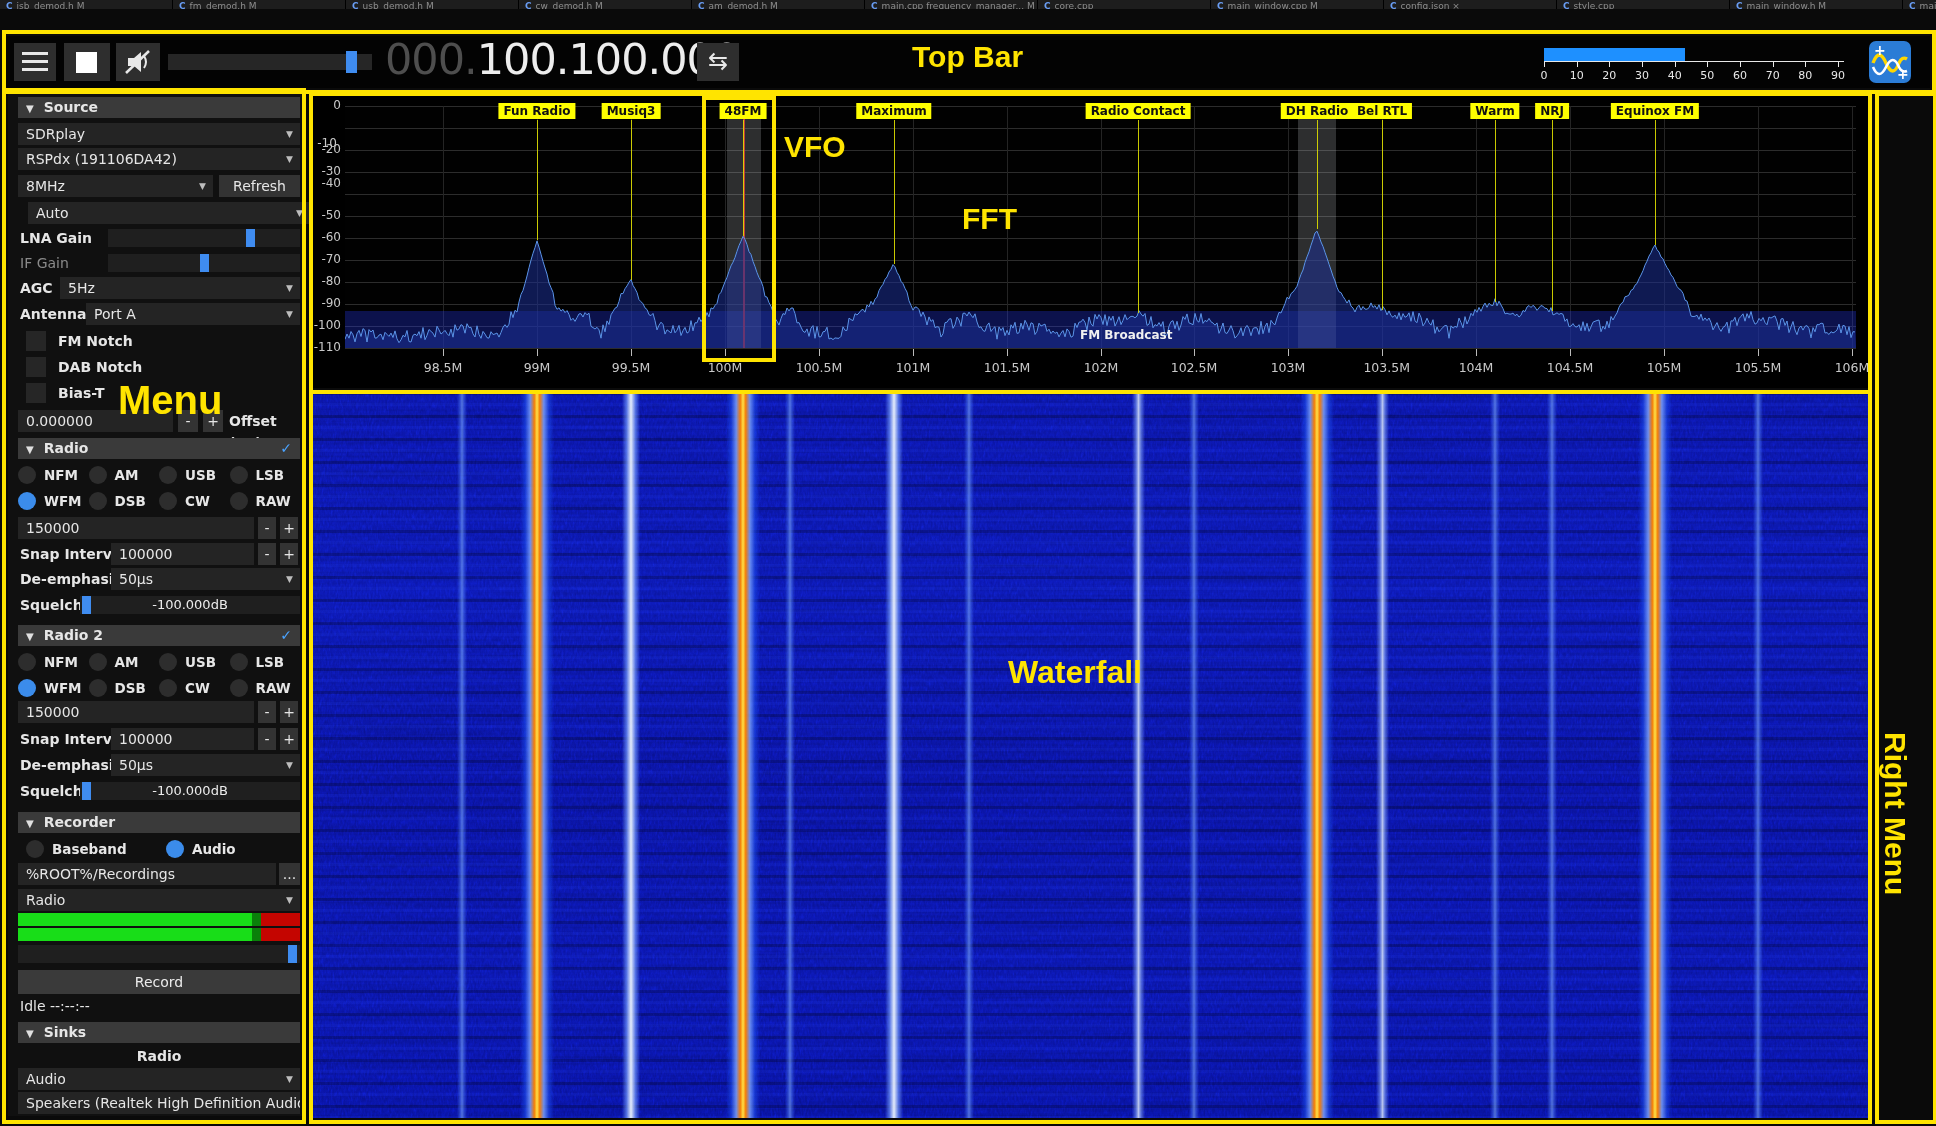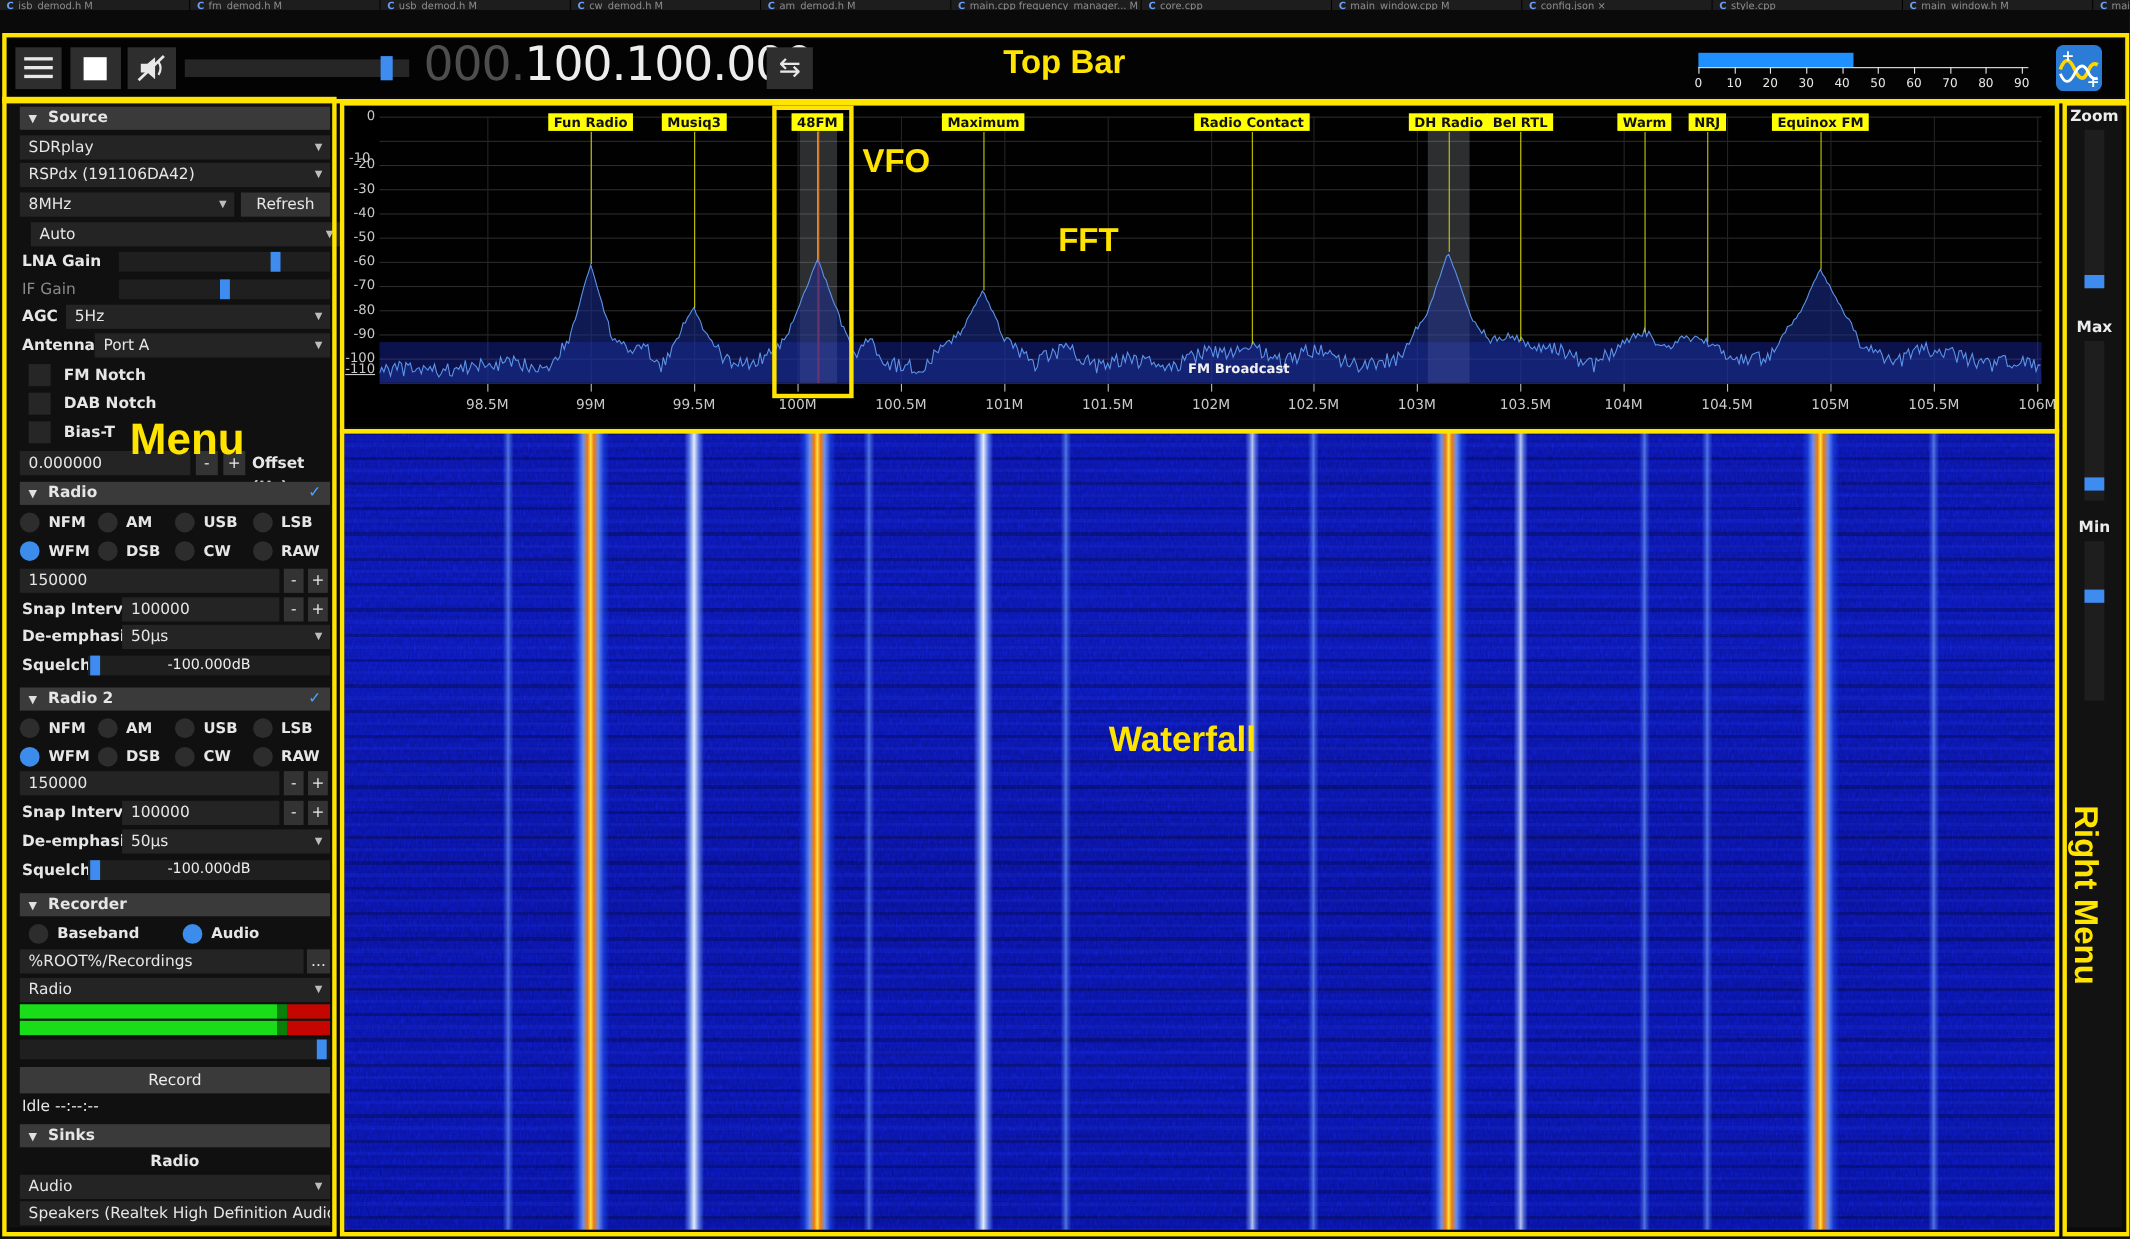--- a/index.html
+++ b/index.html
@@ -341,28 +341,28 @@
     <div class="combo" style="left:10px;top:975px;width:282px"><span class="ctext">Audio</span><span class="arrow">▼</span></div>
     <div class="combo" style="left:10px;top:999px;width:282px;overflow:hidden;white-space:nowrap"><span class="ctext">Speakers (Realtek High Definition Audio)</span></div>
   </div>
 
   <div id="fft-panel" class="abs">
     <div id="fft-ylabels">
         <div class="ylab" style="top: 2px;">0</div>
         <div class="ylab" style="top: 40px; text-align: center;">-10</div>
         <div class="ylab" style="top: 46px;">-20</div>
         <div class="ylab" style="top: 68px;">-30</div>
-        <div class="ylab" style="top: 90px;">-40</div>
+        <div class="ylab" style="top: 80px;">-40</div>
         <div class="ylab" style="top: 112px;">-50</div>
         <div class="ylab" style="top: 134px;">-60</div>
         <div class="ylab" style="top: 156px;">-70</div>
         <div class="ylab" style="top: 178px;">-80</div>
         <div class="ylab" style="top: 200px;">-90</div>
         <div class="ylab" style="top: 222px;">-100</div>
-        <div class="ylab" style="top: 232px; text-decoration: underline;">-110</div>
+        <div class="ylab" style="top: 244px;">-110</div>
       </div>
     <div id="fft-plot">
       <div id="fft-grid">
           <div class="hgrid" style="top: 0px;"></div>
           <div class="hgrid" style="top: 22px;"></div>
           <div class="hgrid" style="top: 44px;"></div>
           <div class="hgrid" style="top: 66px;"></div>
           <div class="hgrid" style="top: 88px;"></div>
           <div class="hgrid" style="top: 110px;"></div>
           <div class="hgrid" style="top: 132px;"></div>
@@ -484,34 +484,20 @@
         <div class="streak faint" style="left: 876px; width: 10px;"></div>
         <div class="streak hot" style="left: 987px; width: 34px;"></div>
         <div class="streak medium" style="left: 1063px; width: 13px;"></div>
         <div class="streak faint" style="left: 1177px; width: 10px;"></div>
         <div class="streak faint" style="left: 1234px; width: 10px;"></div>
         <div class="streak hot" style="left: 1325px; width: 34px;"></div>
         <div class="streak faint" style="left: 1440px; width: 10px;"></div>
       </div>
   </div>
 
-  <div id="right-menu" class="abs">
-    <div class="r-label" style="top:2px">Zoom</div>
-    <div class="vslider" style="top:22px;height:145px">
-        <span class="vhandle" style="top:132px"></span>
-      </div>
-    <div class="r-label" style="top:194px">Max</div>
-    <div class="vslider" style="top:214px;height:145px">
-        <span class="vhandle" style="top:124px"></span>
-      </div>
-    <div class="r-label" style="top:376px">Min</div>
-    <div class="vslider" style="top:396px;height:145px">
-        <span class="vhandle" style="top:44px"></span>
-      </div>
-  </div>
 
   <div class="anno-box" style="left:2px;top:30px;width:1926px;height:56px"></div>
   <div class="anno-box" style="left:2px;top:88px;width:296px;height:1028px"></div>
   <div class="anno-box" style="left:309px;top:92px;width:1555px;height:294px"></div>
   <div class="anno-box" style="left:702px;top:96px;width:66px;height:258px"></div>
   <div class="anno-box" style="left:309px;top:390px;width:1555px;height:726px"></div>
   <div class="anno-box" style="left:1875px;top:92px;width:54px;height:1024px"></div>
   <div class="anno-label" style="left:912px;top:40px;font-size:30px">Top Bar</div>
   <div class="anno-label" style="left:118px;top:378px;font-size:40px">Menu</div>
   <div class="anno-label" style="left:784px;top:130px;font-size:30px">VFO</div>

